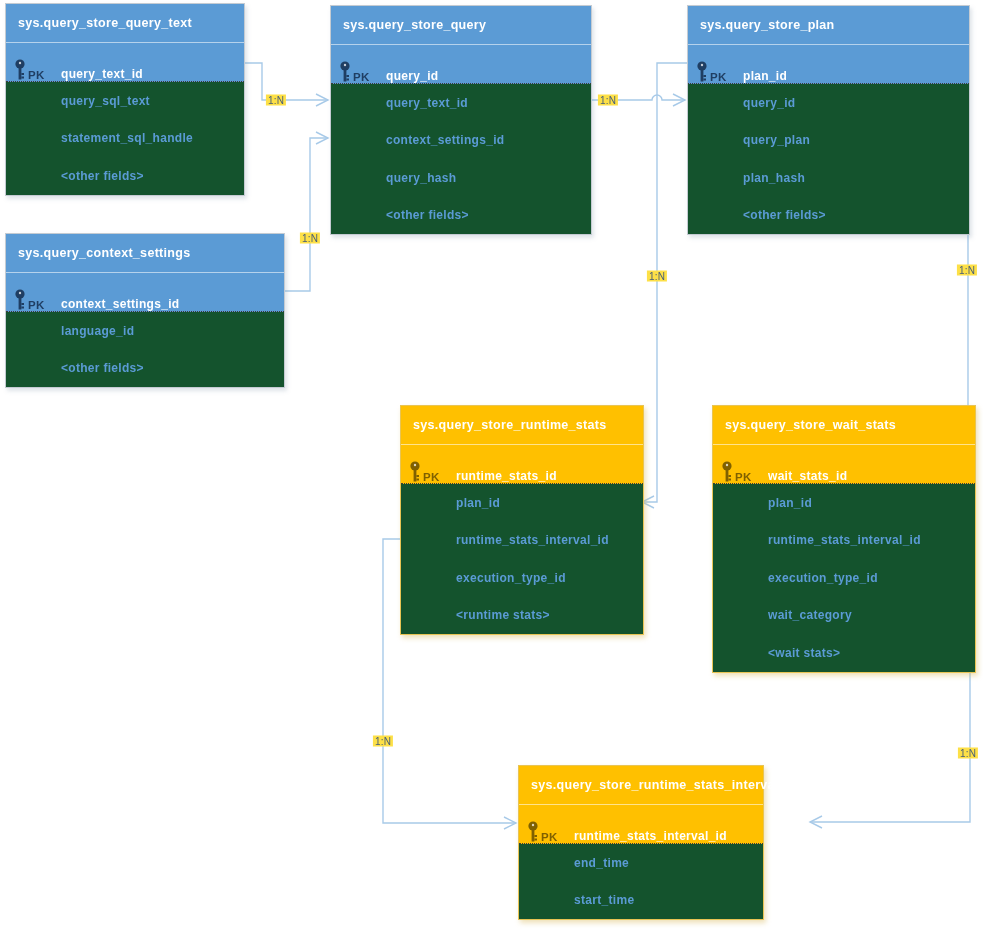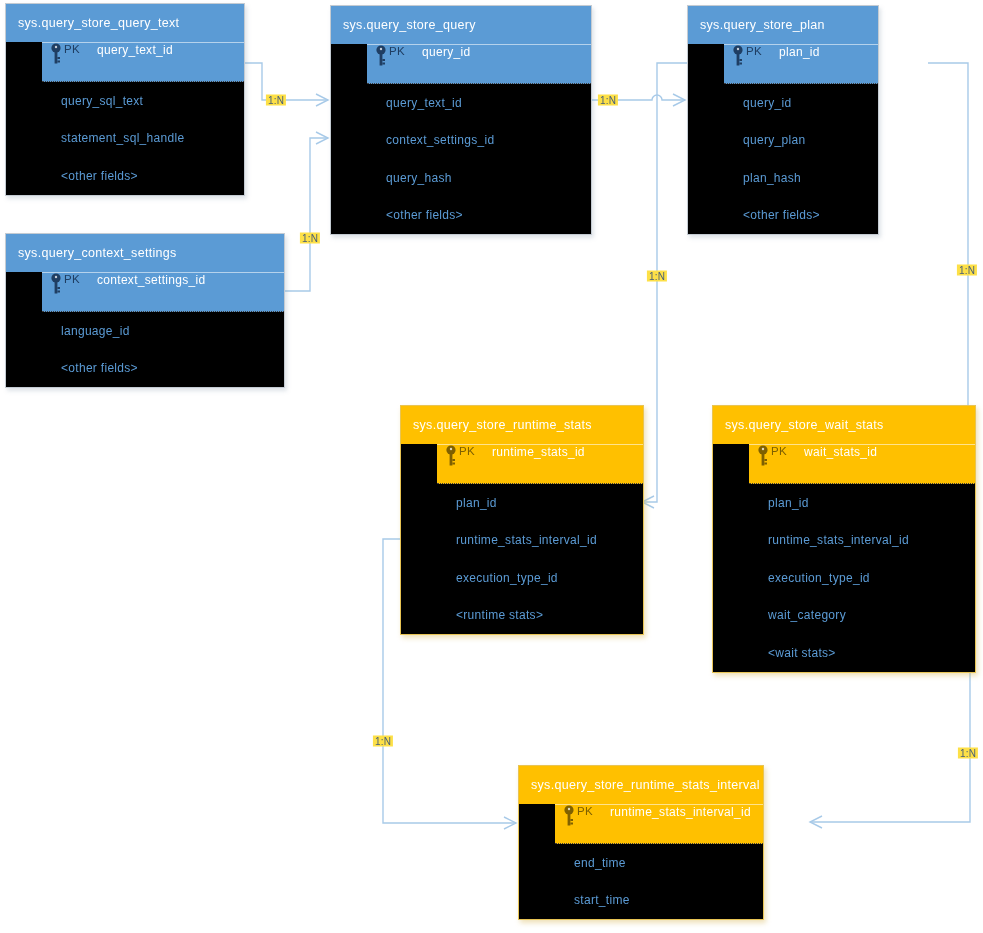--- a/index.html
+++ b/index.html
@@ -1,30 +1,30 @@
 <!DOCTYPE html>
 <html><head>
 <meta charset="utf-8">
 <style>
   html,body{margin:0;padding:0;background:#ffffff;}
   #canvas{position:relative;width:983px;height:933px;background:#ffffff;overflow:hidden;
           font-family:"Liberation Sans",sans-serif;}
   .wires{position:absolute;left:0;top:0;z-index:1;}
   .wire{fill:none;stroke:#A8CAE8;stroke-width:1.4px;}
-  .entity{position:absolute;z-index:2;background:#000000;border:1px solid #C4CBD2;
-          box-sizing:border-box;box-shadow:2px 3px 4px rgba(130,150,170,0.25);}
+  .entity{position:absolute;z-index:2;background:#14532d;border:1px solid #C4CBD2;
+          box-sizing:border-box;box-shadow:2px 3px 4px rgba(130,150,170,0.25);font-weight:bold;}
   .entity.orange{border-color:#E8C454;box-shadow:2px 3px 5px rgba(214,180,80,0.4);}
   .hdr{height:38px;display:flex;align-items:center;padding-left:12px;color:#ffffff;
        font-size:12.5px;letter-spacing:.3px;white-space:nowrap;}
   .blue .hdr{background:#5B9BD5;}
   .orange .hdr{background:#FFC000;}
-  .pkrow{position:relative;height:40px;display:flex;align-items:flex-start;
+  .pkrow{position:relative;height:40px;display:flex;align-items:flex-end;
          border-top:1px solid rgba(255,255,255,0.55);
          border-bottom:1px dotted #3b3b3b;box-sizing:border-box;
-         color:#ffffff;font-size:12px;letter-spacing:.3px;margin-left:36px;}
+         color:#ffffff;font-size:12px;letter-spacing:.3px;}
   .blue .pkrow{background:#5B9BD5;}
   .orange .pkrow{background:#FFC000;}
   .keyicon{margin-left:8px;flex:0 0 auto;}
   .pkbadge{margin-left:2px;font-size:11.5px;}
   .blue .pkbadge{color:#1F3E63;}
   .orange .pkbadge{color:#7F6000;}
   .pkname{position:absolute;left:55px;white-space:nowrap;}
   .frow{height:37.5px;display:flex;align-items:center;padding-left:55px;
         color:#5B9BD5;font-size:12px;letter-spacing:.3px;white-space:nowrap;}
   .card{position:absolute;z-index:3;transform:translate(-50%,-50%);
@@ -91,21 +91,21 @@
       </svg>
       <span class="pkbadge">PK</span>
       <span class="pkname">query_id</span>
     </div>
     <div class="frow">query_text_id</div>
     <div class="frow">context_settings_id</div>
     <div class="frow">query_hash</div>
     <div class="frow">&lt;other fields&gt;</div>
   </div>
 
-  <div class="entity blue" style="left:687px;top:5px;width:192px">
+  <div class="entity blue" style="left:687px;top:5px;width:283px">
     <div class="hdr">sys.query_store_plan</div>
     <div class="pkrow">
       <svg class="keyicon" width="12" height="22" viewBox="0 0 12 22">
         <circle cx="6" cy="5" r="4.6" fill="#1F3E63"></circle>
           <circle cx="6" cy="4" r="1.2" fill="rgba(255,255,255,0.75)"></circle>
         <rect x="4.6" y="8.5" width="2.8" height="12" fill="#1F3E63"></rect>
         <rect x="7.4" y="14" width="2.6" height="2" fill="#1F3E63"></rect>
           <rect x="7.4" y="17.5" width="2.6" height="2" fill="#1F3E63"></rect>
       </svg>
       <span class="pkbadge">PK</span>

